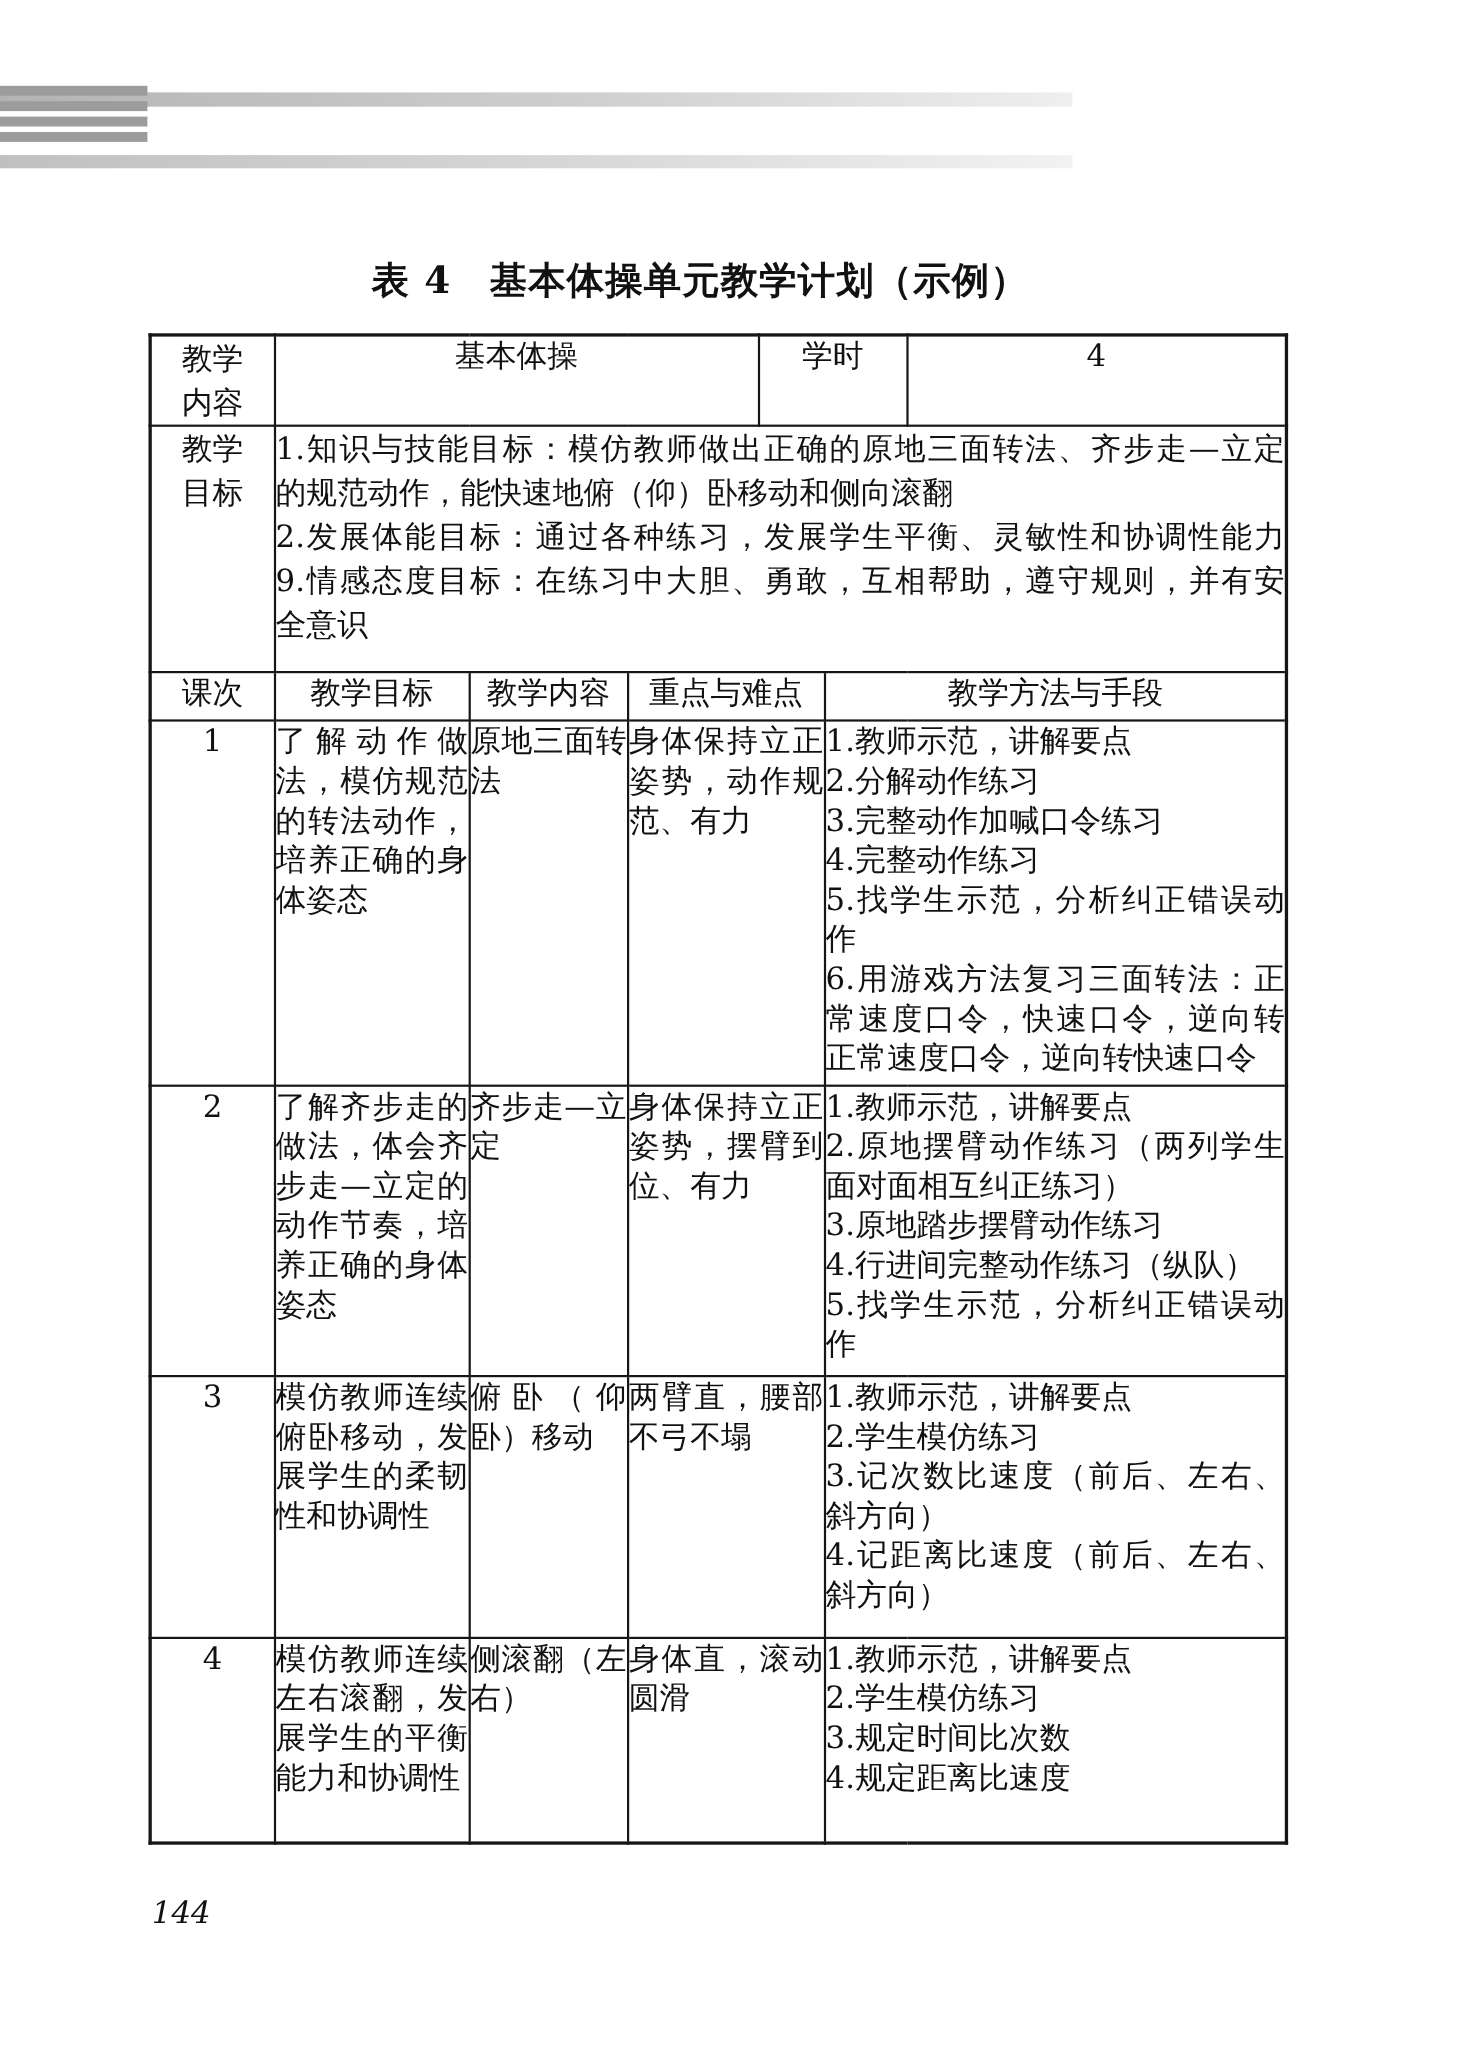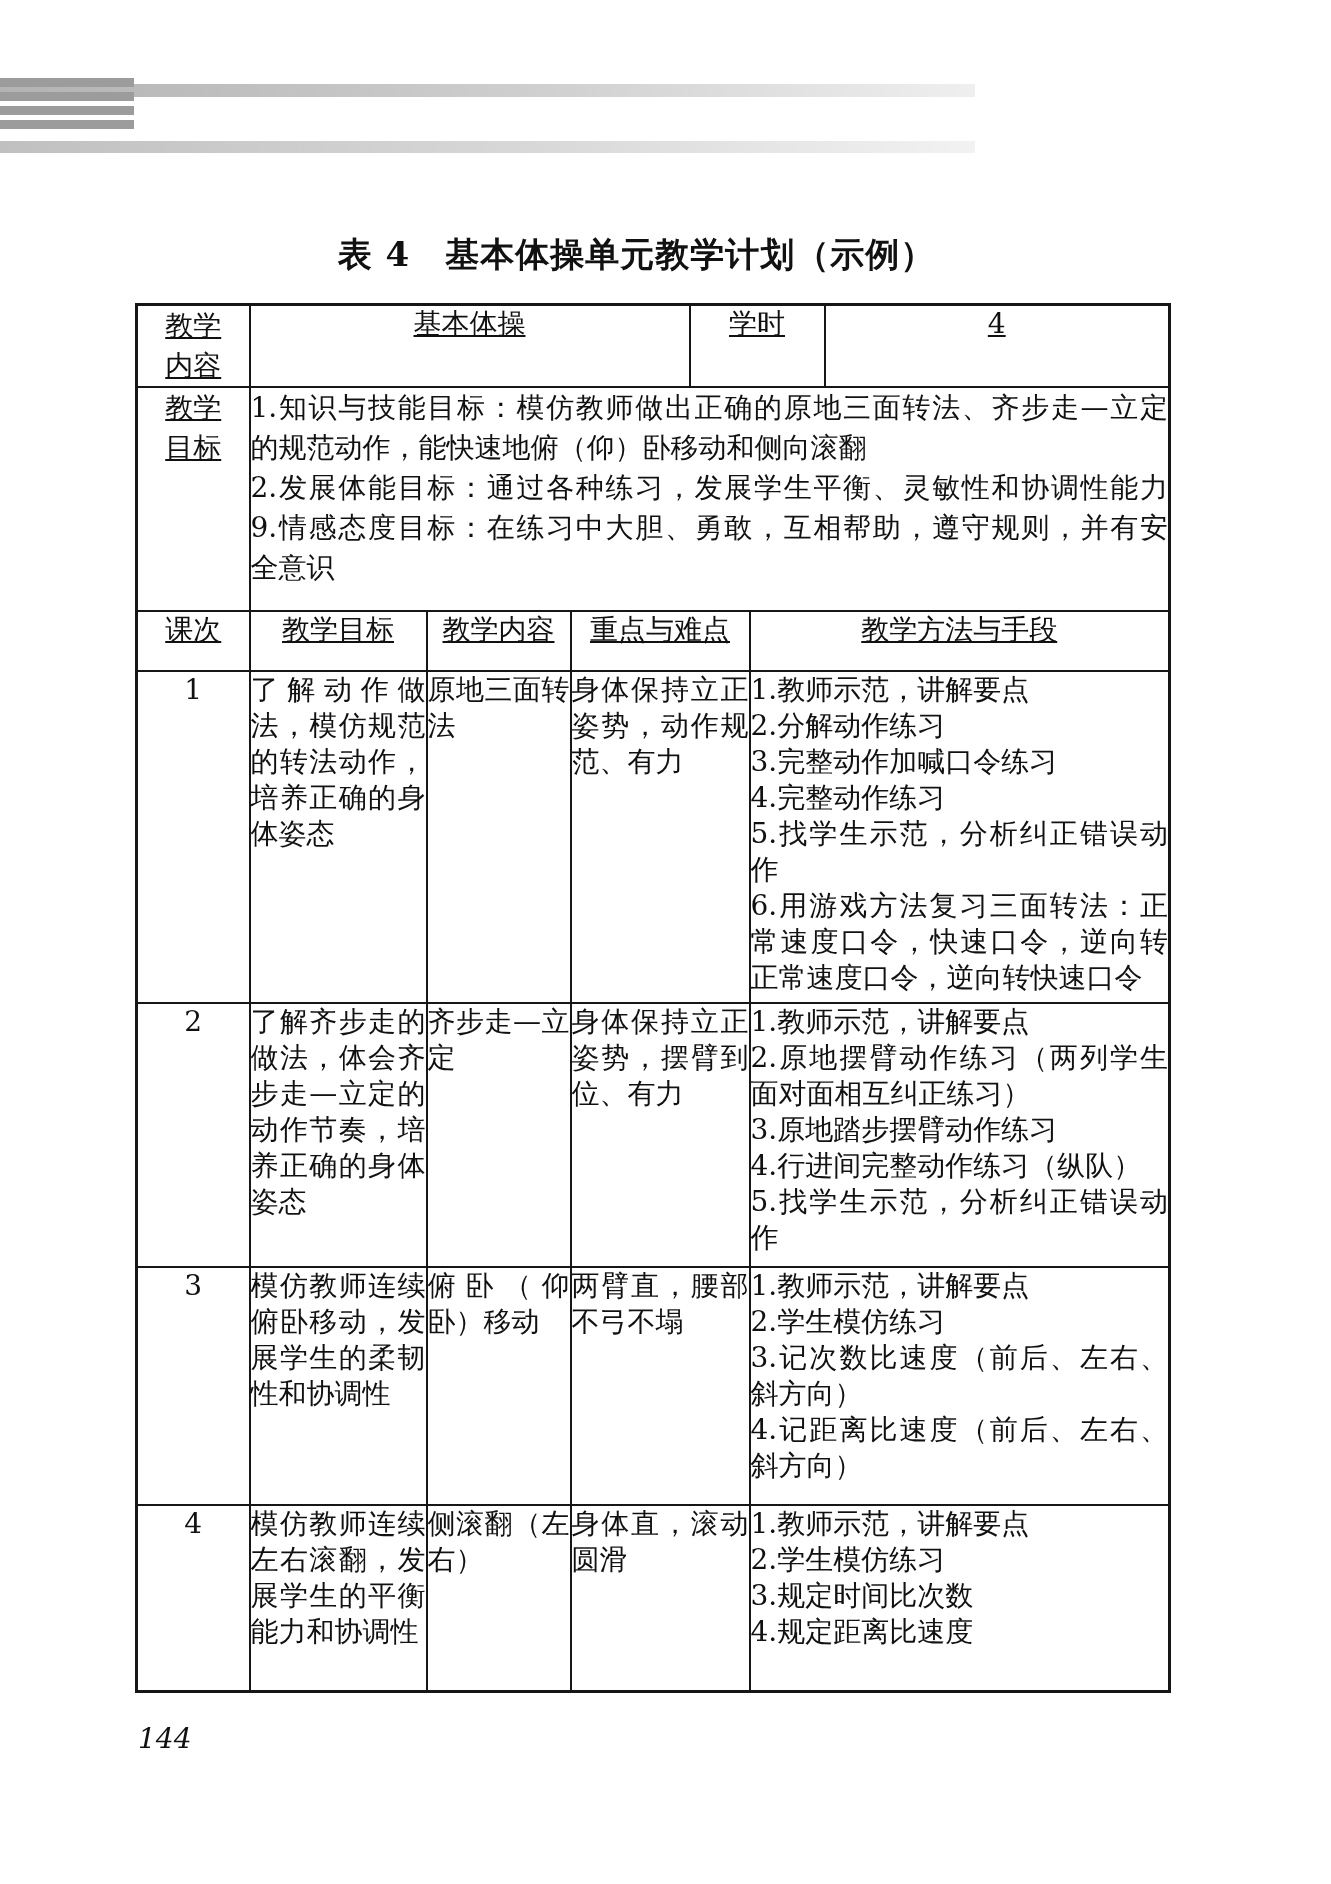--- a/index.html
+++ b/index.html
@@ -22,27 +22,27 @@
   
   table.plan{position:absolute;left:135px;top:303px;width:1033px;
 
              border-collapse:collapse;table-layout:fixed;
              font-size:28px;line-height:36px;}
   table.plan{border:3px solid #161616;}
   table.plan td{border:2px solid #161616;padding:0;vertical-align:top;overflow:hidden;}
 
   tr.r-info{height:72px}
   tr.r-goals{height:224px}
-  tr.r-head{height:60px}
+  tr.r-head{height:44px}
   tr.r-l1{height:332px}
   tr.r-l2{height:264px}
   tr.r-l3{height:238px}
   tr.r-l4{height:186px}
 
-  td.center{text-align:center;vertical-align:middle;text-decoration:underline;}
+  td.center{text-align:center;vertical-align:middle;}
   .vlabel{width:2.1em;margin:0 auto;text-align:center;line-height:40px;}
 
   td.goals-cell{vertical-align:top;padding:8px 12px 0 14px;line-height:40px;}
   .goal-line{text-align:justify;text-justify:inter-ideograph;}
   .goal-line.full{text-align-last:justify;}
 
   td.num{text-align:center;vertical-align:middle;}
   td.jgoal{padding:6px 16px 0 17px;text-align:justify;text-justify:inter-ideograph;}
   td.jcontent{padding:6px 12px 0 13px;text-align:justify;text-justify:inter-ideograph;}
   td.jkey{padding:6px 15px 0 16px;text-align:justify;text-justify:inter-ideograph;}

